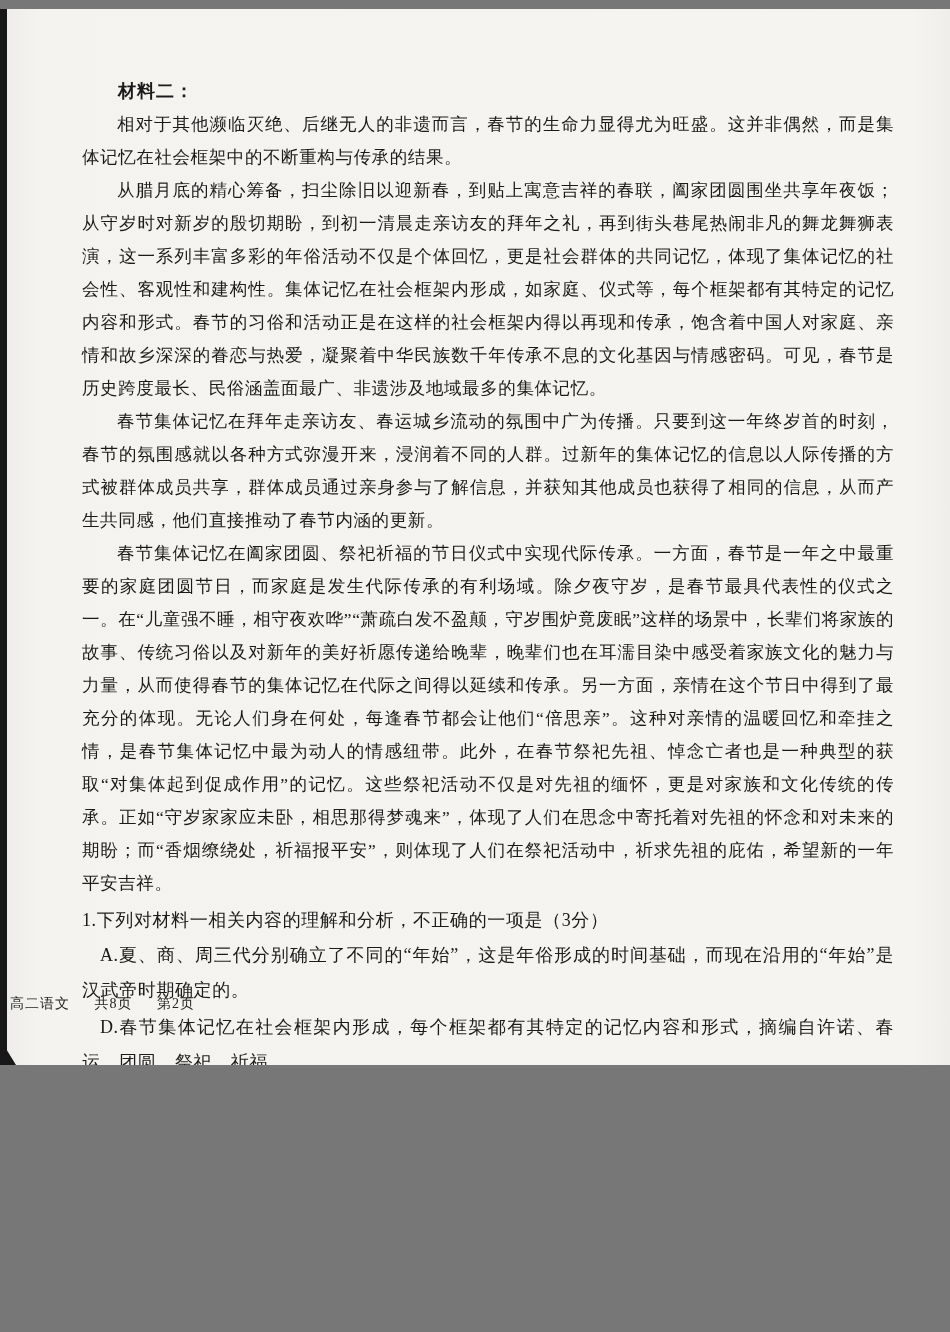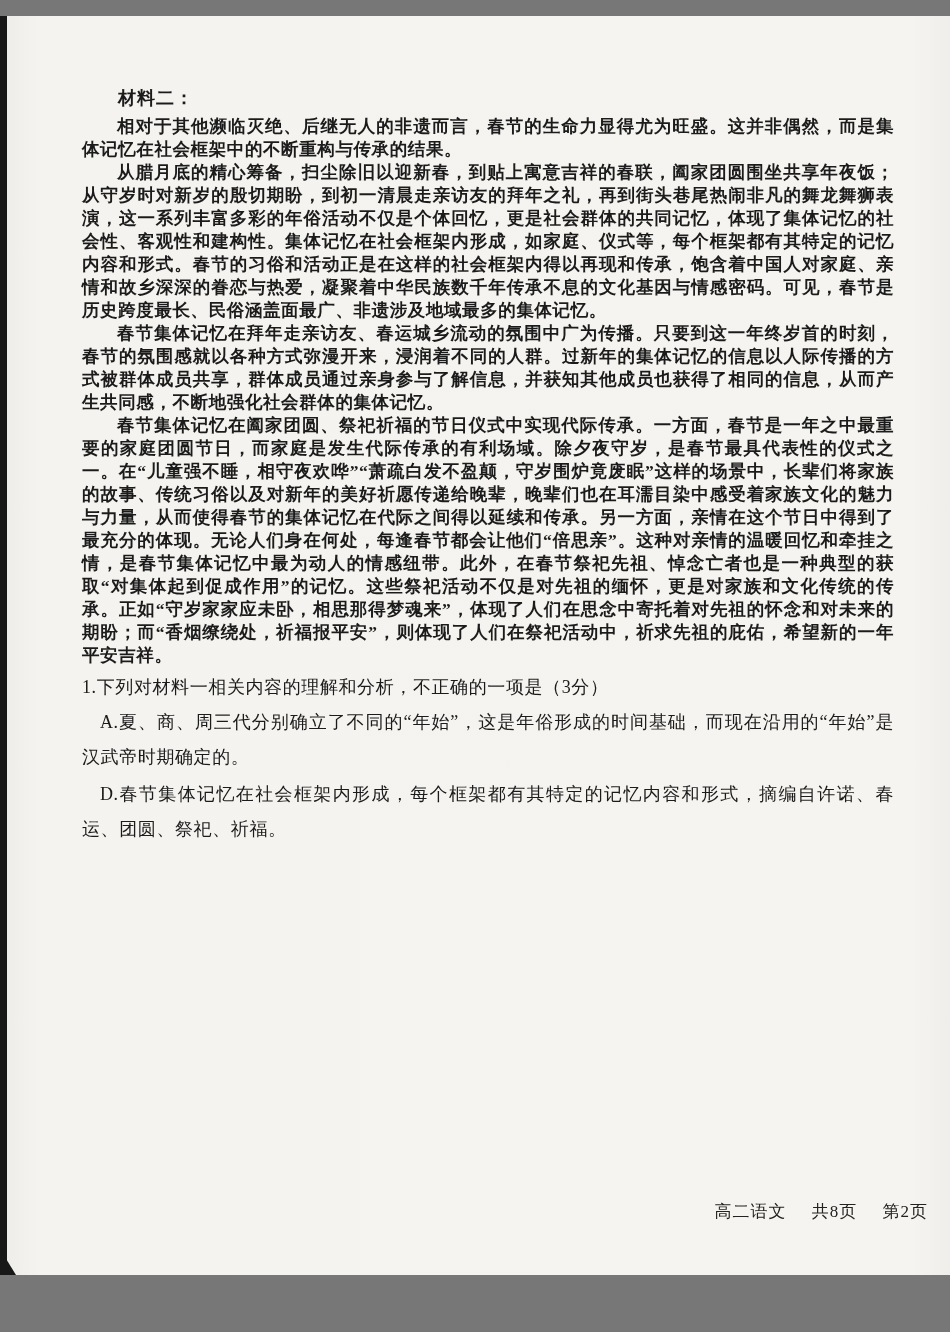--- a/index.html
+++ b/index.html
@@ -1,21 +1,21 @@
 <!DOCTYPE html>
 <html><head>
 <meta charset="utf-8">
 <style>
   * { box-sizing: border-box; }
   html, body { margin: 0; padding: 0; background: #777; }
   .page {
     position: relative;
     width: 950px;
-    height: 1259px;
-    margin: 16px auto;
+    height: 1056px;
+    margin: 9px auto;
     background: linear-gradient(90deg, #edecE8 0%, #f4f3ef 4%, #f5f4f0 96%, #efeeea 100%);
     font-family: "Liberation Serif", "DejaVu Serif", serif;
     color: #1b1b1b;
     overflow: hidden;
   }
   
   .scan-edge {
     position: absolute;
     left: 0; top: 0;
     width: 7px; height: 100%;
@@ -38,26 +38,25 @@
     margin: 0;
     font-size: 18px;
     line-height: 33px;
     font-weight: bold;
     text-indent: 2em;
     letter-spacing: 1px;
   }
   .material p {
     margin: 0;
     font-size: 17.5px;
-    line-height: 23px;
+    line-height: 33px;
     text-align: justify;
     text-justify: inter-character;
     text-indent: 2em;
     letter-spacing: 0.6px;
-    font-weight: bold;
   }
   .attribution {
     margin: 0;
     font-size: 17.5px;
     line-height: 36px;
     text-align: right;
     letter-spacing: 0.6px;
     padding-right: 2px;
   }
   .question-stem {
@@ -72,42 +71,42 @@
     line-height: 35px;
     text-align: justify;
     text-justify: inter-character;
     text-indent: 1em;
     letter-spacing: 0.6px;
   }
   .footer {
     position: absolute;
     left: 0; right: 12px;
     bottom: 52px;
-    text-align: right;
-    font-size: 17px;
+    text-align: left;
+    font-size: 14px;
     color: #222;
     letter-spacing: 1px;
   }
   .footer span { margin: 0 10px; }
 </style>
 </head>
 <body>
 
 <div class="page">
   <div class="scan-edge"></div>
   <div class="scan-edge-corner"></div>
 
   <div class="content">
 
     <h2 class="material-title">材料二：</h2>
 
     <div class="material">
       <p>相对于其他濒临灭绝、后继无人的非遗而言，春节的生命力显得尤为旺盛。这并非偶然，而是集体记忆在社会框架中的不断重构与传承的结果。</p>
       <p>从腊月底的精心筹备，扫尘除旧以迎新春，到贴上寓意吉祥的春联，阖家团圆围坐共享年夜饭；从守岁时对新岁的殷切期盼，到初一清晨走亲访友的拜年之礼，再到街头巷尾热闹非凡的舞龙舞狮表演，这一系列丰富多彩的年俗活动不仅是个体回忆，更是社会群体的共同记忆，体现了集体记忆的社会性、客观性和建构性。集体记忆在社会框架内形成，如家庭、仪式等，每个框架都有其特定的记忆内容和形式。春节的习俗和活动正是在这样的社会框架内得以再现和传承，饱含着中国人对家庭、亲情和故乡深深的眷恋与热爱，凝聚着中华民族数千年传承不息的文化基因与情感密码。可见，春节是历史跨度最长、民俗涵盖面最广、非遗涉及地域最多的集体记忆。</p>
-      <p>春节集体记忆在拜年走亲访友、春运城乡流动的氛围中广为传播。只要到这一年终岁首的时刻，春节的氛围感就以各种方式弥漫开来，浸润着不同的人群。过新年的集体记忆的信息以人际传播的方式被群体成员共享，群体成员通过亲身参与了解信息，并获知其他成员也获得了相同的信息，从而产生共同感，不断地强化社会群体的集体记忆。</p>
+      <p>春节集体记忆在拜年走亲访友、春运城乡流动的氛围中广为传播。只要到这一年终岁首的时刻，春节的氛围感就以各种方式弥漫开来，浸润着不同的人群。过新年的集体记忆的信息以人际传播的方式被群体成员共享，群体成员通过亲身参与了解信息，并获知其他成员也获得了相同的信息，从而产生共同感，他们直接推动了春节内涵的更新。</p>
       <p>春节集体记忆在阖家团圆、祭祀祈福的节日仪式中实现代际传承。一方面，春节是一年之中最重要的家庭团圆节日，而家庭是发生代际传承的有利场域。除夕夜守岁，是春节最具代表性的仪式之一。在“儿童强不睡，相守夜欢哗”“萧疏白发不盈颠，守岁围炉竟废眠”这样的场景中，长辈们将家族的故事、传统习俗以及对新年的美好祈愿传递给晚辈，晚辈们也在耳濡目染中感受着家族文化的魅力与力量，从而使得春节的集体记忆在代际之间得以延续和传承。另一方面，亲情在这个节日中得到了最充分的体现。无论人们身在何处，每逢春节都会让他们“倍思亲”。这种对亲情的温暖回忆和牵挂之情，是春节集体记忆中最为动人的情感纽带。此外，在春节祭祀先祖、悼念亡者也是一种典型的获取“对集体起到促成作用”的记忆。这些祭祀活动不仅是对先祖的缅怀，更是对家族和文化传统的传承。正如“守岁家家应未卧，相思那得梦魂来”，体现了人们在思念中寄托着对先祖的怀念和对未来的期盼；而“香烟缭绕处，祈福报平安”，则体现了人们在祭祀活动中，祈求先祖的庇佑，希望新的一年平安吉祥。</p>
     </div>
 
 
     <div class="question">
       <p class="question-stem">1.下列对材料一相关内容的理解和分析，不正确的一项是（3分）</p>
       <p class="question-option">A.夏、商、周三代分别确立了不同的“年始”，这是年俗形成的时间基础，而现在沿用的“年始”是汉武帝时期确定的。</p>
       <p class="question-option">D.春节集体记忆在社会框架内形成，每个框架都有其特定的记忆内容和形式，摘编自许诺、春运、团圆、祭祀、祈福。</p>
     </div>
 

